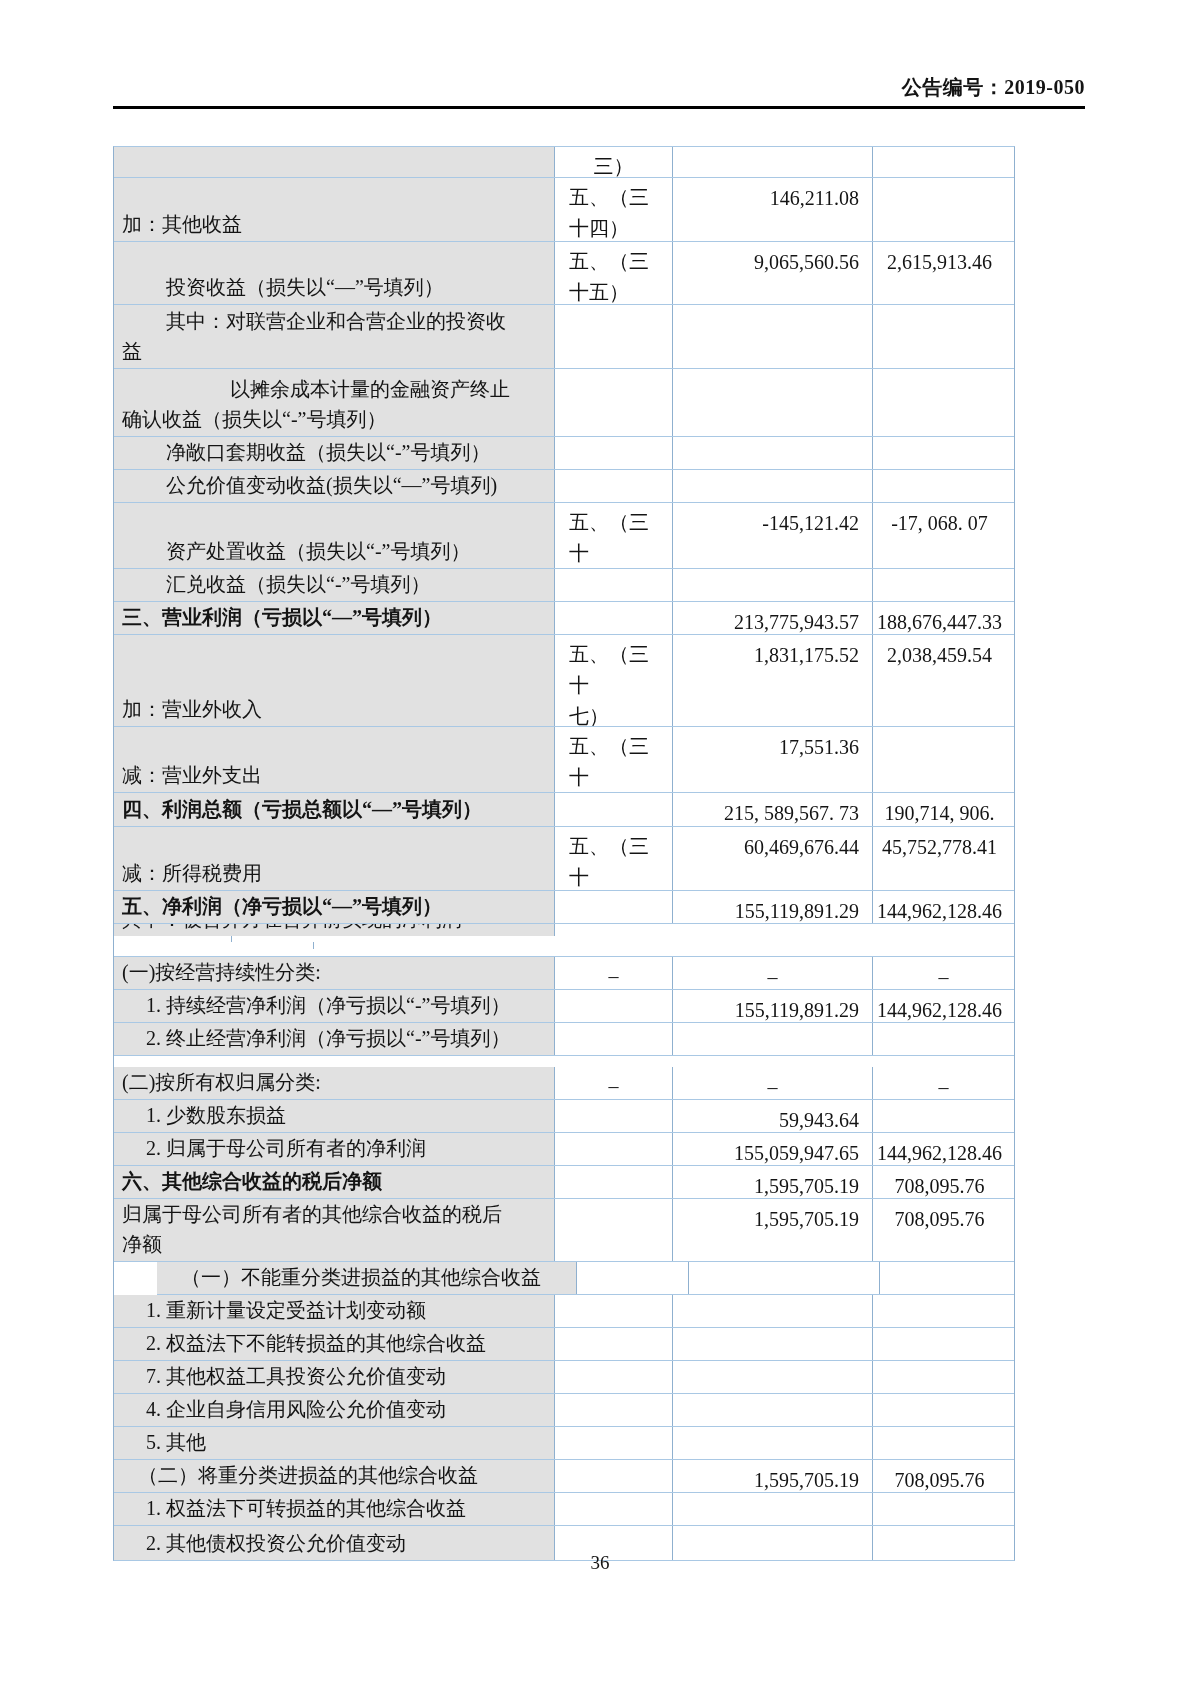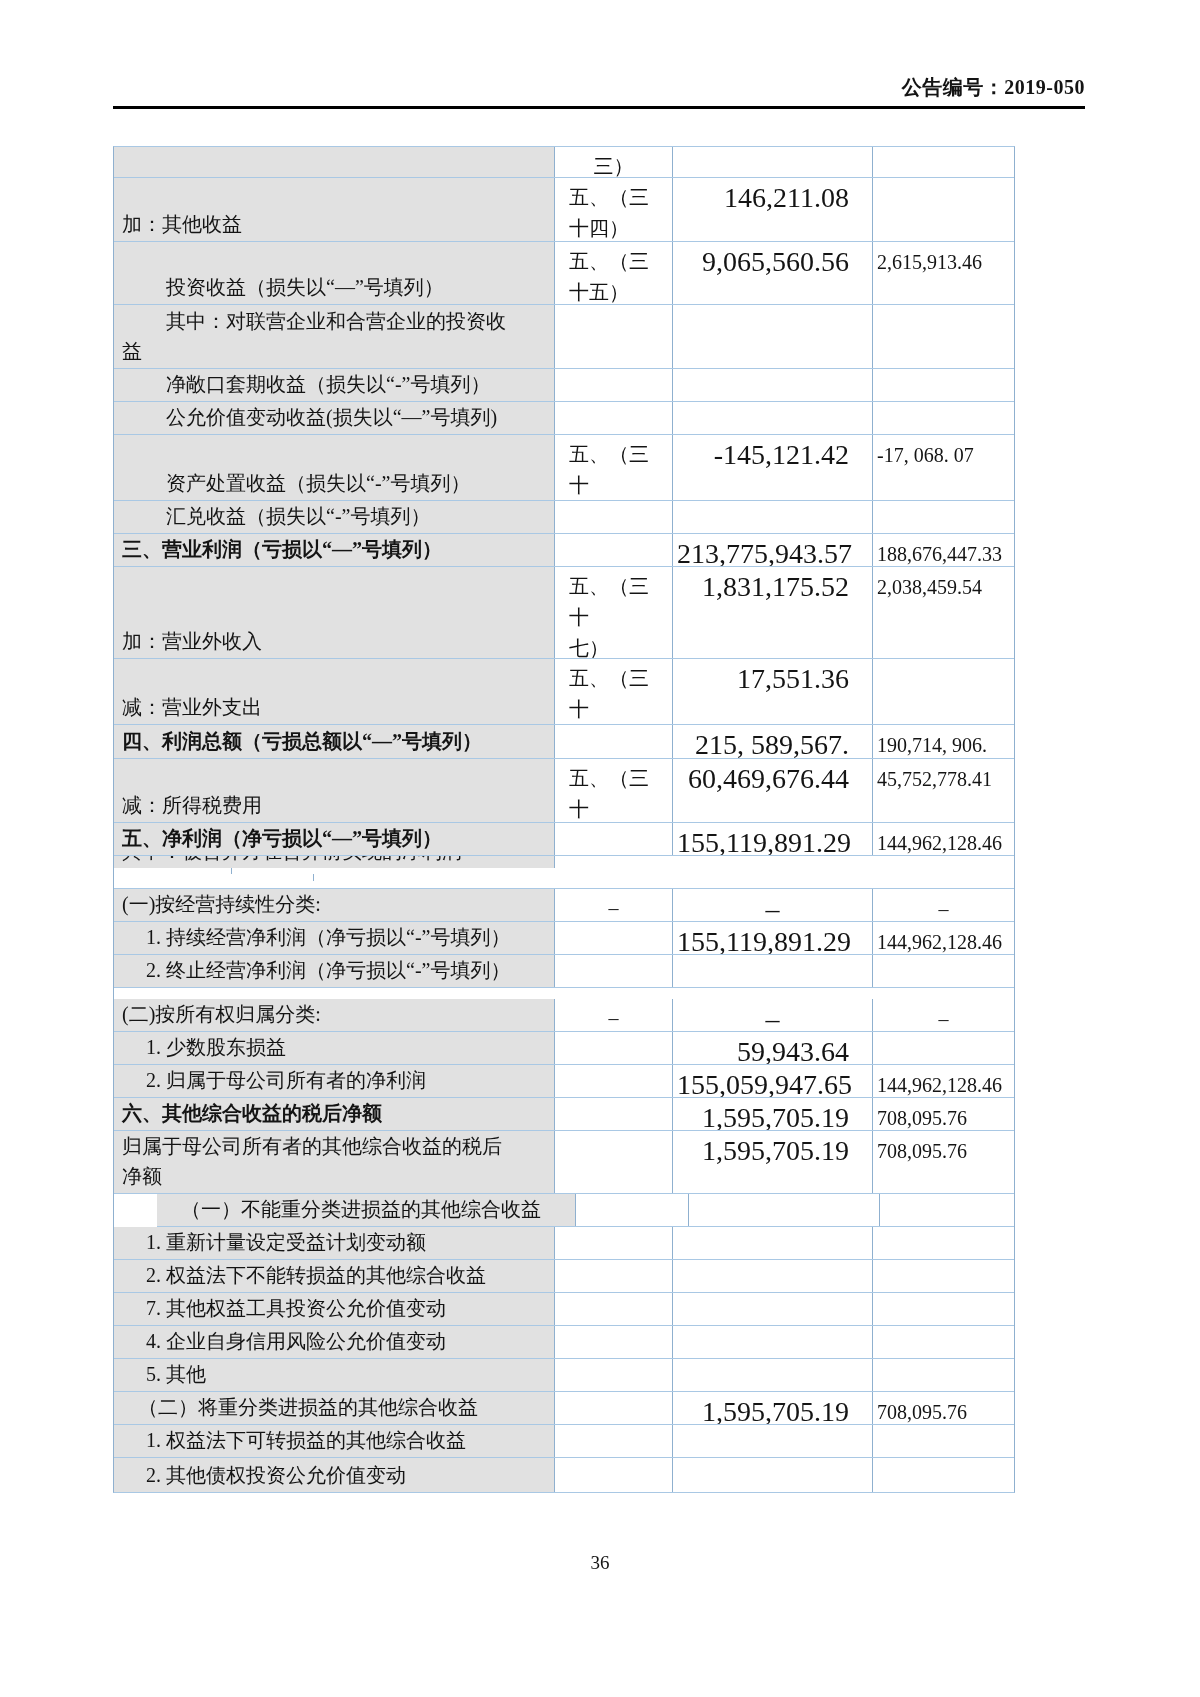--- a/index.html
+++ b/index.html
@@ -68,30 +68,30 @@
   .row.bold .label-text{font-weight:bold;}
   .col-note{
     width:118px;
     font-size:20px;
     line-height:31px;
     padding:4px 6px 2px 14px;
     white-space:pre-wrap;
   }
   .col-c{
     width:200px;
-    font-size:28px;
+    font-size:20px;
     line-height:30px;
     text-align:right;
-    padding:5px 23px 2px 4px;
+    padding:5px 13px 2px 4px;
   }
   .col-p{
     width:141px;
     font-size:20px;
     line-height:30px;
-    text-align:left;
+    text-align:center;
     padding:5px 12px 2px 4px;
   }
   .cell.center{
     text-align:center;
     padding-left:6px;
     padding-right:6px;
   }
   .pagenum{
     position:absolute;
     top:1552px;left:0;
@@ -135,20 +135,29 @@
       </div>
       <div class="row" style="height: 64px;">
         <div class="cell col-label">
           <div class="label-text" style="text-indent: 44px;">其中：对联营企业和合营企业的投资收
 益</div>
         </div>
         <div class="cell col-note"></div>
         <div class="cell col-c"></div>
         <div class="cell col-p"></div>
       </div>
+      <div class="row" style="height: 68px;">
+        <div class="cell col-label">
+          <div class="label-text" style="text-indent: 108px;">以摊余成本计量的金融资产终止
+确认收益（损失以“-”号填列）</div>
+        </div>
+        <div class="cell col-note"></div>
+        <div class="cell col-c"></div>
+        <div class="cell col-p"></div>
+      </div>
       <div class="row" style="height: 33px;">
         <div class="cell col-label">
           <div class="label-text" style="text-indent: 44px;">净敞口套期收益（损失以“-”号填列）</div>
         </div>
         <div class="cell col-note"></div>
         <div class="cell col-c"></div>
         <div class="cell col-p"></div>
       </div>
       <div class="row" style="height: 33px;">
         <div class="cell col-label">

